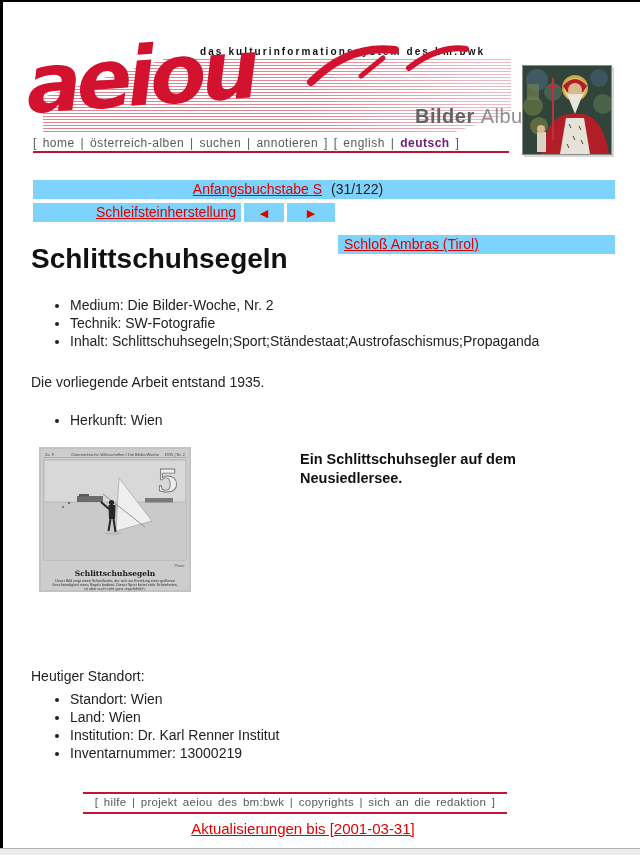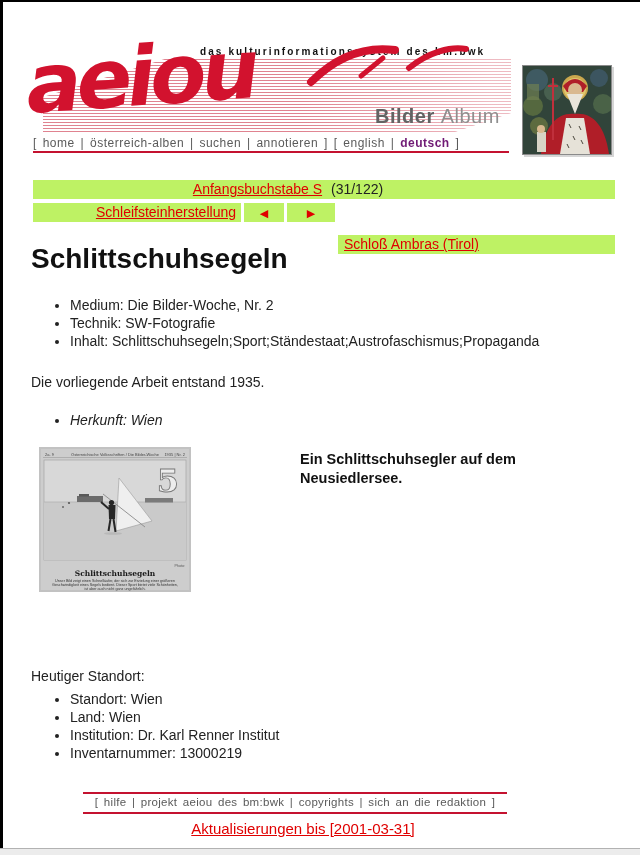--- a/index.html
+++ b/index.html
@@ -13,45 +13,45 @@
   .stripes{left:40px;top:57px;width:468px;height:73px;
      background:repeating-linear-gradient(180deg,rgba(198,28,52,.55) 0 1px,rgba(255,255,255,0) 1px 3px);
      clip-path:polygon(26% 0,100% 0,100% 74%,88% 100%,0 100%,0 52%);}
   .stripes:after{content:"";position:absolute;inset:0;
      background:linear-gradient(to right,rgba(255,255,255,0) 55%,rgba(255,255,255,.45) 96%);}
   .logo{left:26px;top:42px;font-family:"DejaVu Sans",sans-serif;font-style:italic;font-weight:bold;
         font-size:82px;line-height:1;color:#d2122e;letter-spacing:-5px;transform:rotate(-4deg);
         transform-origin:left bottom;white-space:nowrap;}
   .flourish{left:300px;top:34px;}
   .brand{left:372px;top:103px;font-size:20px;white-space:nowrap;letter-spacing:.5px;}
-  .brand .b1{font-weight:bold;color:#636363;}
+  .brand .b1{font-weight:bold;color:#636363;margin-left:40px;}
   .brand .b2{font-weight:normal;color:#8f8f8f;margin-left:6px;}
   .painting{left:519px;top:63px;width:88px;height:88px;border:1px solid #8a8a8a;box-shadow:2px 2px 0 #d6d6d6;}
   .topnav{left:30px;top:134px;font-size:12px;letter-spacing:.5px;color:#5a5a5a;white-space:nowrap;word-spacing:2px;}
   .topnav a{color:#5a5a5a;text-decoration:none;cursor:pointer;}
   .topnav .active{color:#701a75;font-weight:bold;}
   .nav-underline{left:30px;top:149px;width:476px;height:2px;background:#c41230;}
 
   
-  .bar{background:#bef264;height:19px;line-height:19px;font-size:14px;}
+  .bar{background:#7dd3fc;height:19px;line-height:19px;font-size:14px;}
   .bar1{left:30px;top:178px;width:582px;text-align:center;padding-right:72px;box-sizing:border-box;}
   .cell1{left:30px;top:201px;width:208px;text-align:right;padding-right:5px;box-sizing:border-box;}
   .cell2{left:241px;top:201px;width:40px;text-align:center;}
   .cell3{left:284px;top:201px;width:48px;text-align:center;}
   .cell4{left:335px;top:201px;width:277px;text-align:left;padding-left:6px;box-sizing:border-box;margin-top:32px;}
   .arrow{color:#e00000;font-size:11px;cursor:pointer;}
   a.rlink{color:#e00000;text-decoration:underline;cursor:pointer;}
   .count{color:#222;margin-left:5px;}
 
   
   h1.title{left:28px;top:241px;margin:0;font-size:28px;font-weight:bold;color:#111;letter-spacing:0;}
   ul.blist{margin:0;padding-left:37px;font-size:14px;line-height:18px;color:#222;list-style:disc;}
   ul.blist li{margin:0;padding:0;}
   .ul1{left:30px;top:294px;}
-  .ul2{left:30px;top:409px;font-style:italic;}
+  .ul2{left:30px;top:409px;}
   .ul3{left:30px;top:603px;}
   .ul4{left:30px;top:688px;padding-left:72px;}
   .ptext{font-size:14px;color:#222;line-height:18px;}
   .pdate{left:28px;top:371px;}
   .ploc{left:28px;top:665px;}
   .photo{left:36px;top:445px;width:152px;height:145px;cursor:pointer;}
   .caption{left:297px;top:448px;width:255px;font-size:14.5px;font-weight:bold;line-height:18.5px;color:#111;}
 
   
   .fline{height:2px;background:#c41230;}

